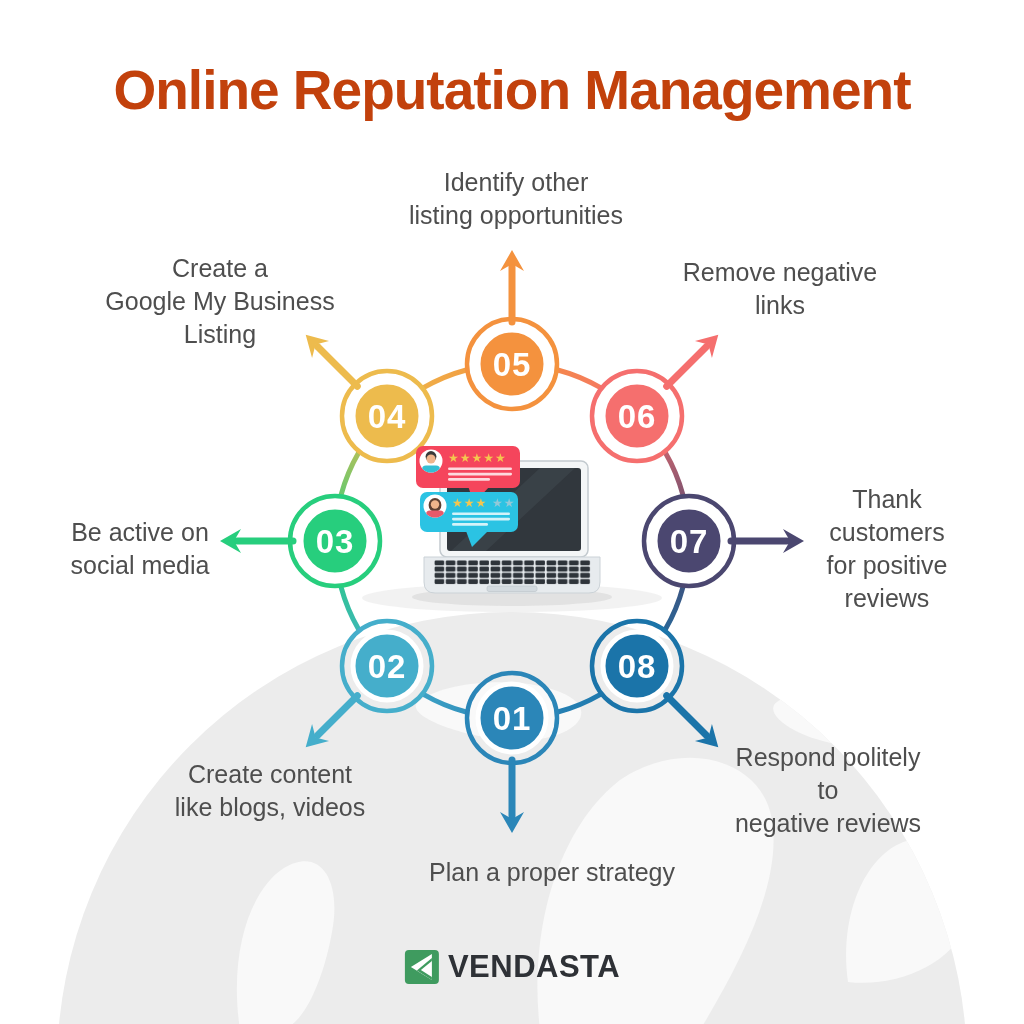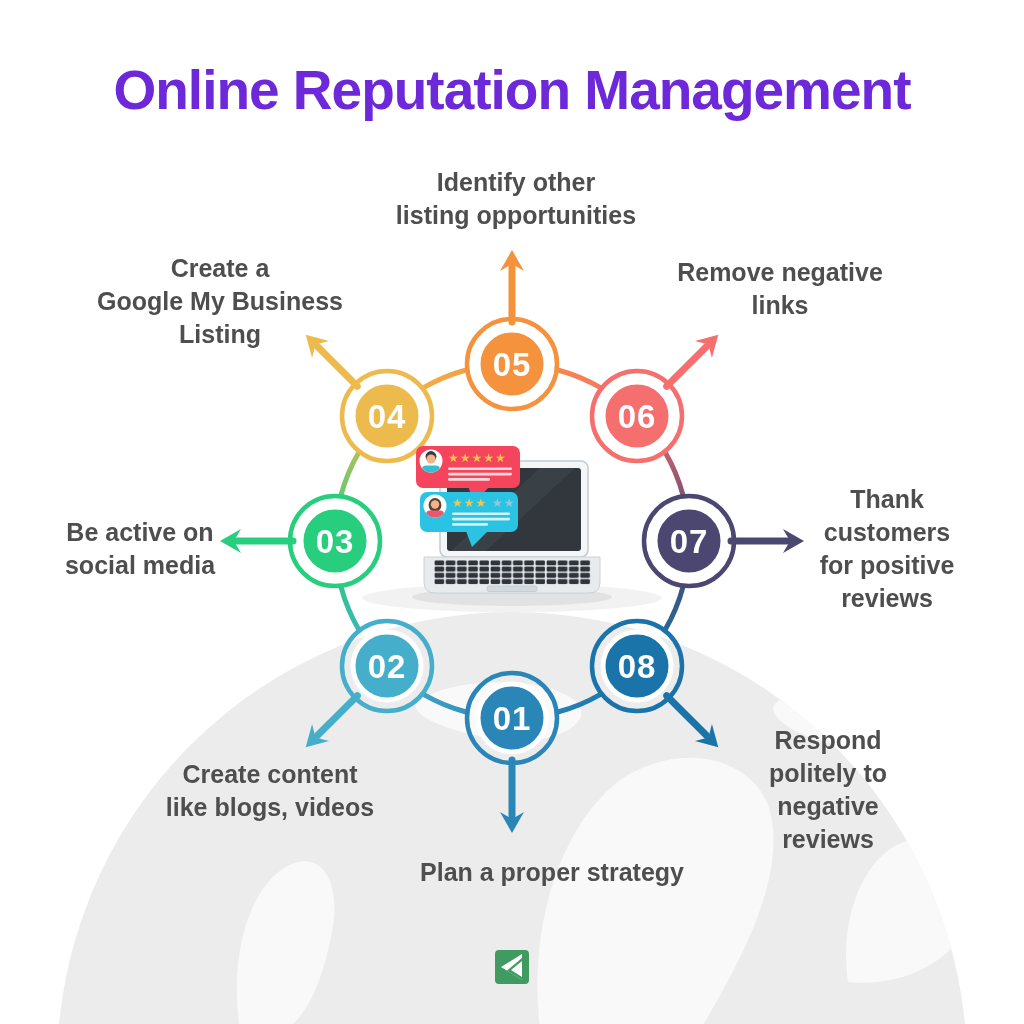--- a/index.html
+++ b/index.html
@@ -4,27 +4,27 @@
 <style>
   html,body { margin:0; padding:0; }
   body {
     width:1024px; height:1024px; position:relative; overflow:hidden;
     background:#ffffff;
     font-family:"Liberation Sans", sans-serif;
   }
   svg.stage { position:absolute; left:0; top:0; }
   .title {
     position:absolute; left:50%; top:90px; transform:translate(-50%,-50%);
-    font-size:55px; font-weight:800; color:#6d28d9; letter-spacing:-1px;
+    font-size:55px; font-weight:800; color:#c2410c; letter-spacing:-1px;
     white-space:nowrap;
   }
   .label {
     position:absolute; transform:translate(-50%,-50%);
     white-space:pre-line; text-align:center;
-    font-size:25px; font-weight:700; color:#4E4E4E; line-height:1.32;
+    font-size:25px; font-weight:400; color:#4E4E4E; line-height:1.32;
   }
   .logo {
     position:absolute; left:50%; top:967px; transform:translate(-50%,-50%);
     display:flex; align-items:center; gap:8px;
   }
   .logo-text {
     font-size:31px; font-weight:700; color:#2E3136; letter-spacing:0.5px;
   }
   .node-num {
     font-family:"Liberation Sans", sans-serif;
@@ -245,13 +245,14 @@
 <div class="label" style="left:828px; top:790px;">Respond politely to
 negative reviews</div>
 
 <div class="logo">
   <svg width="36" height="36" viewBox="0 0 36 36">
     <rect x="1" y="1" width="34" height="34" rx="4" fill="#3F9B5F"></rect>
     <polygon points="28,5 7,18 28,31" fill="#ffffff"></polygon>
     <polygon points="28,9 28,31 13,21.5" fill="#3F9B5F"></polygon>
     <polygon points="28,12 28,28 17,21" fill="#ffffff"></polygon>
   </svg>
+  <span class="logo-text">VENDASTA</span>
 </div>
 
 </body></html>

